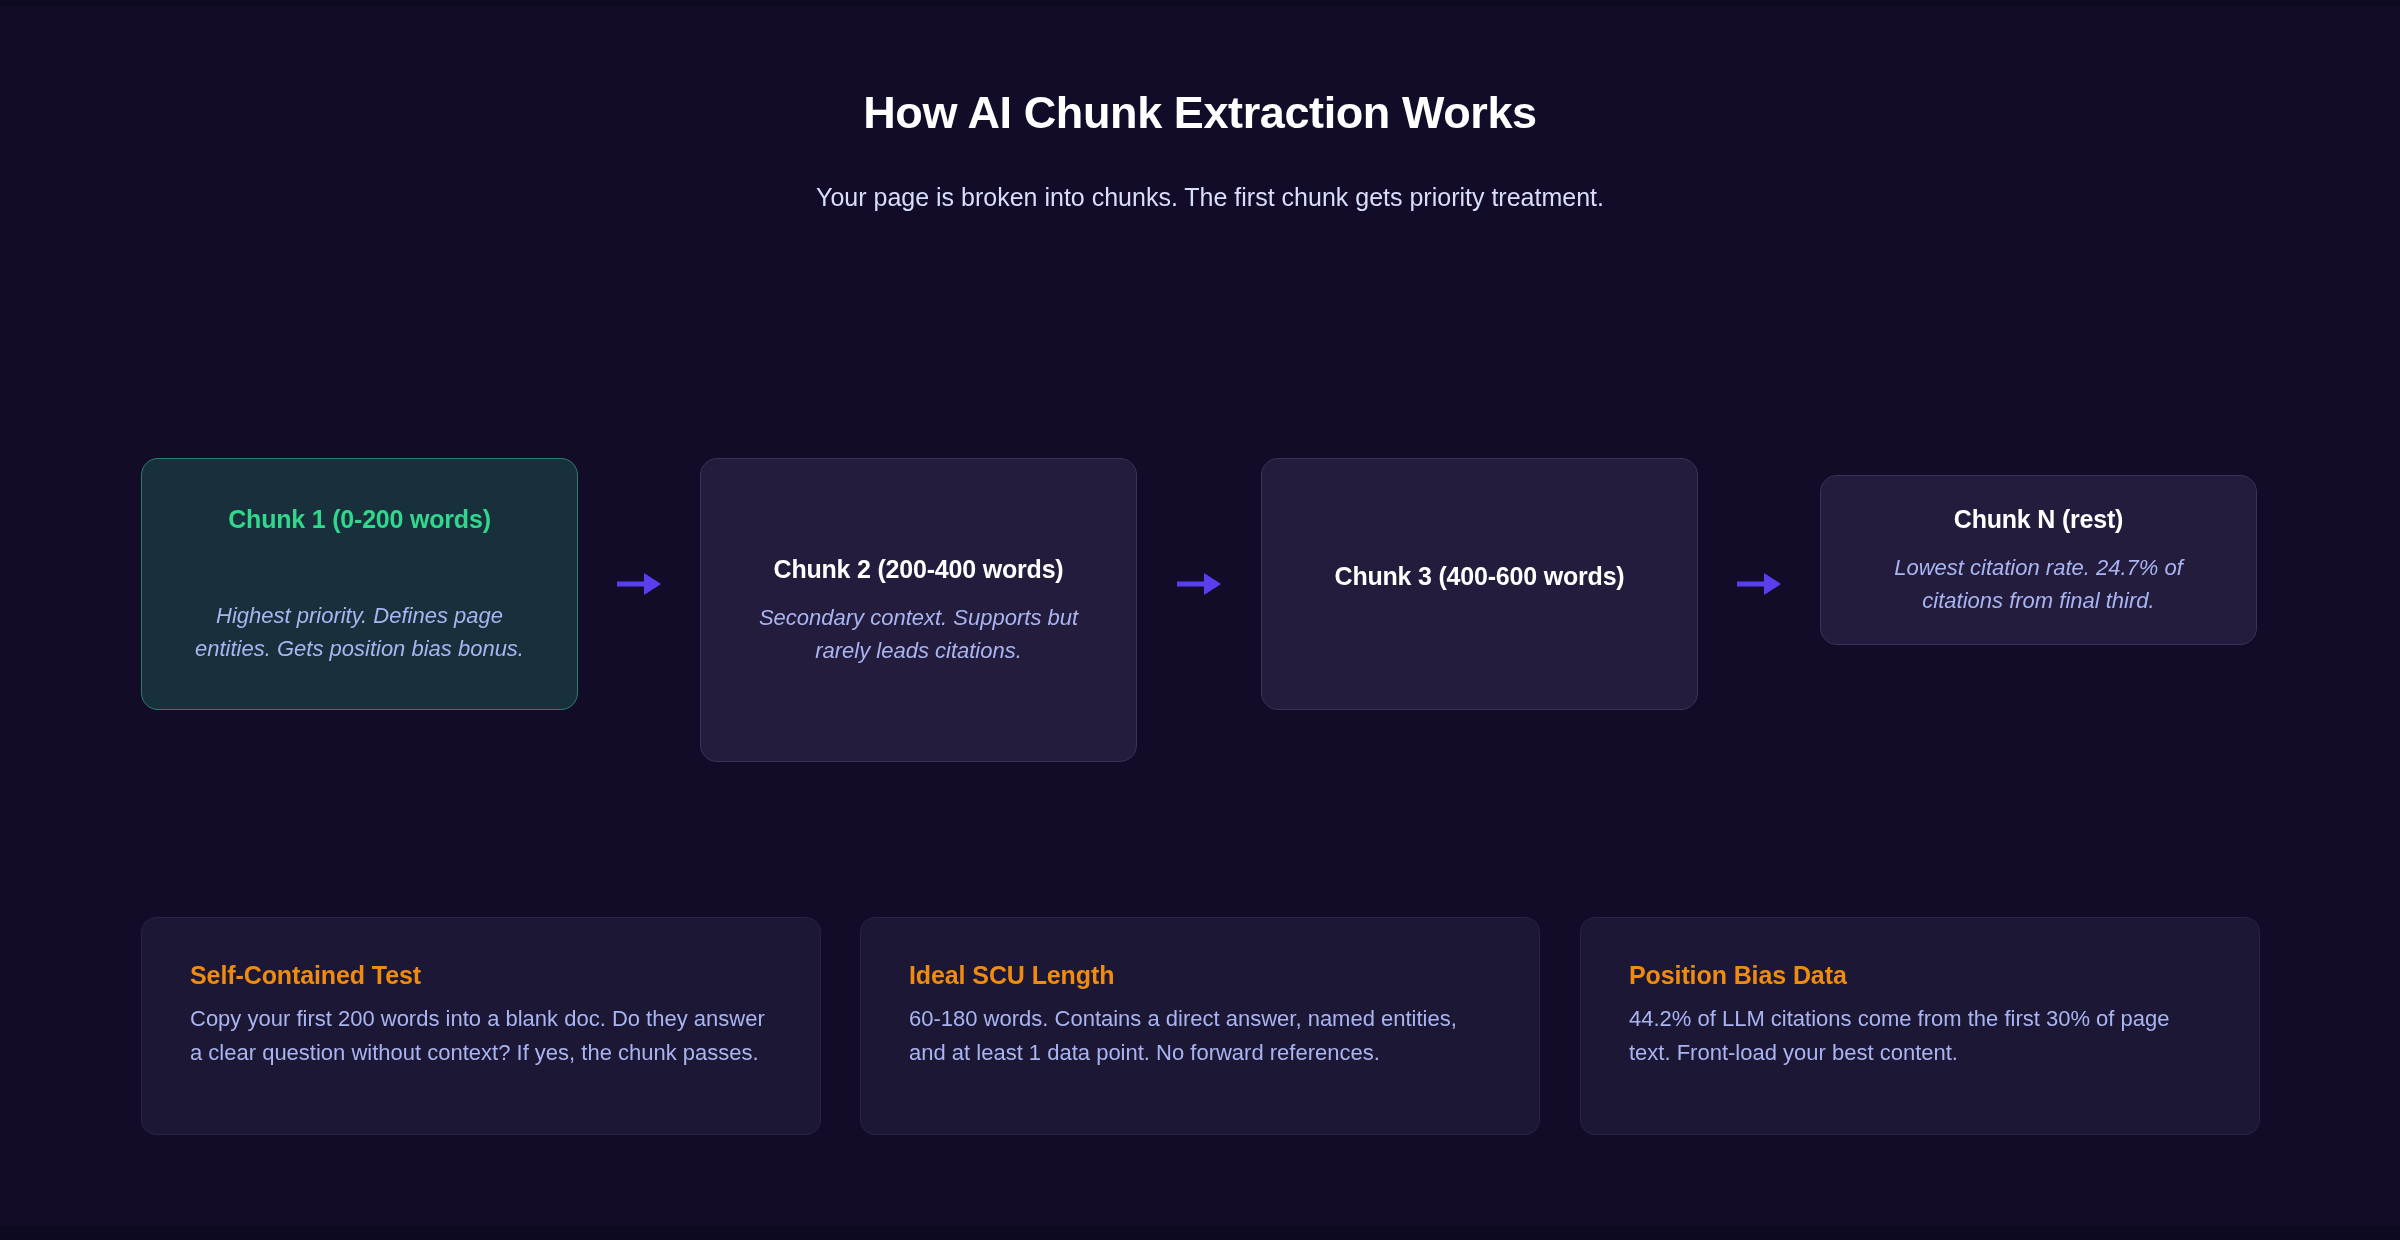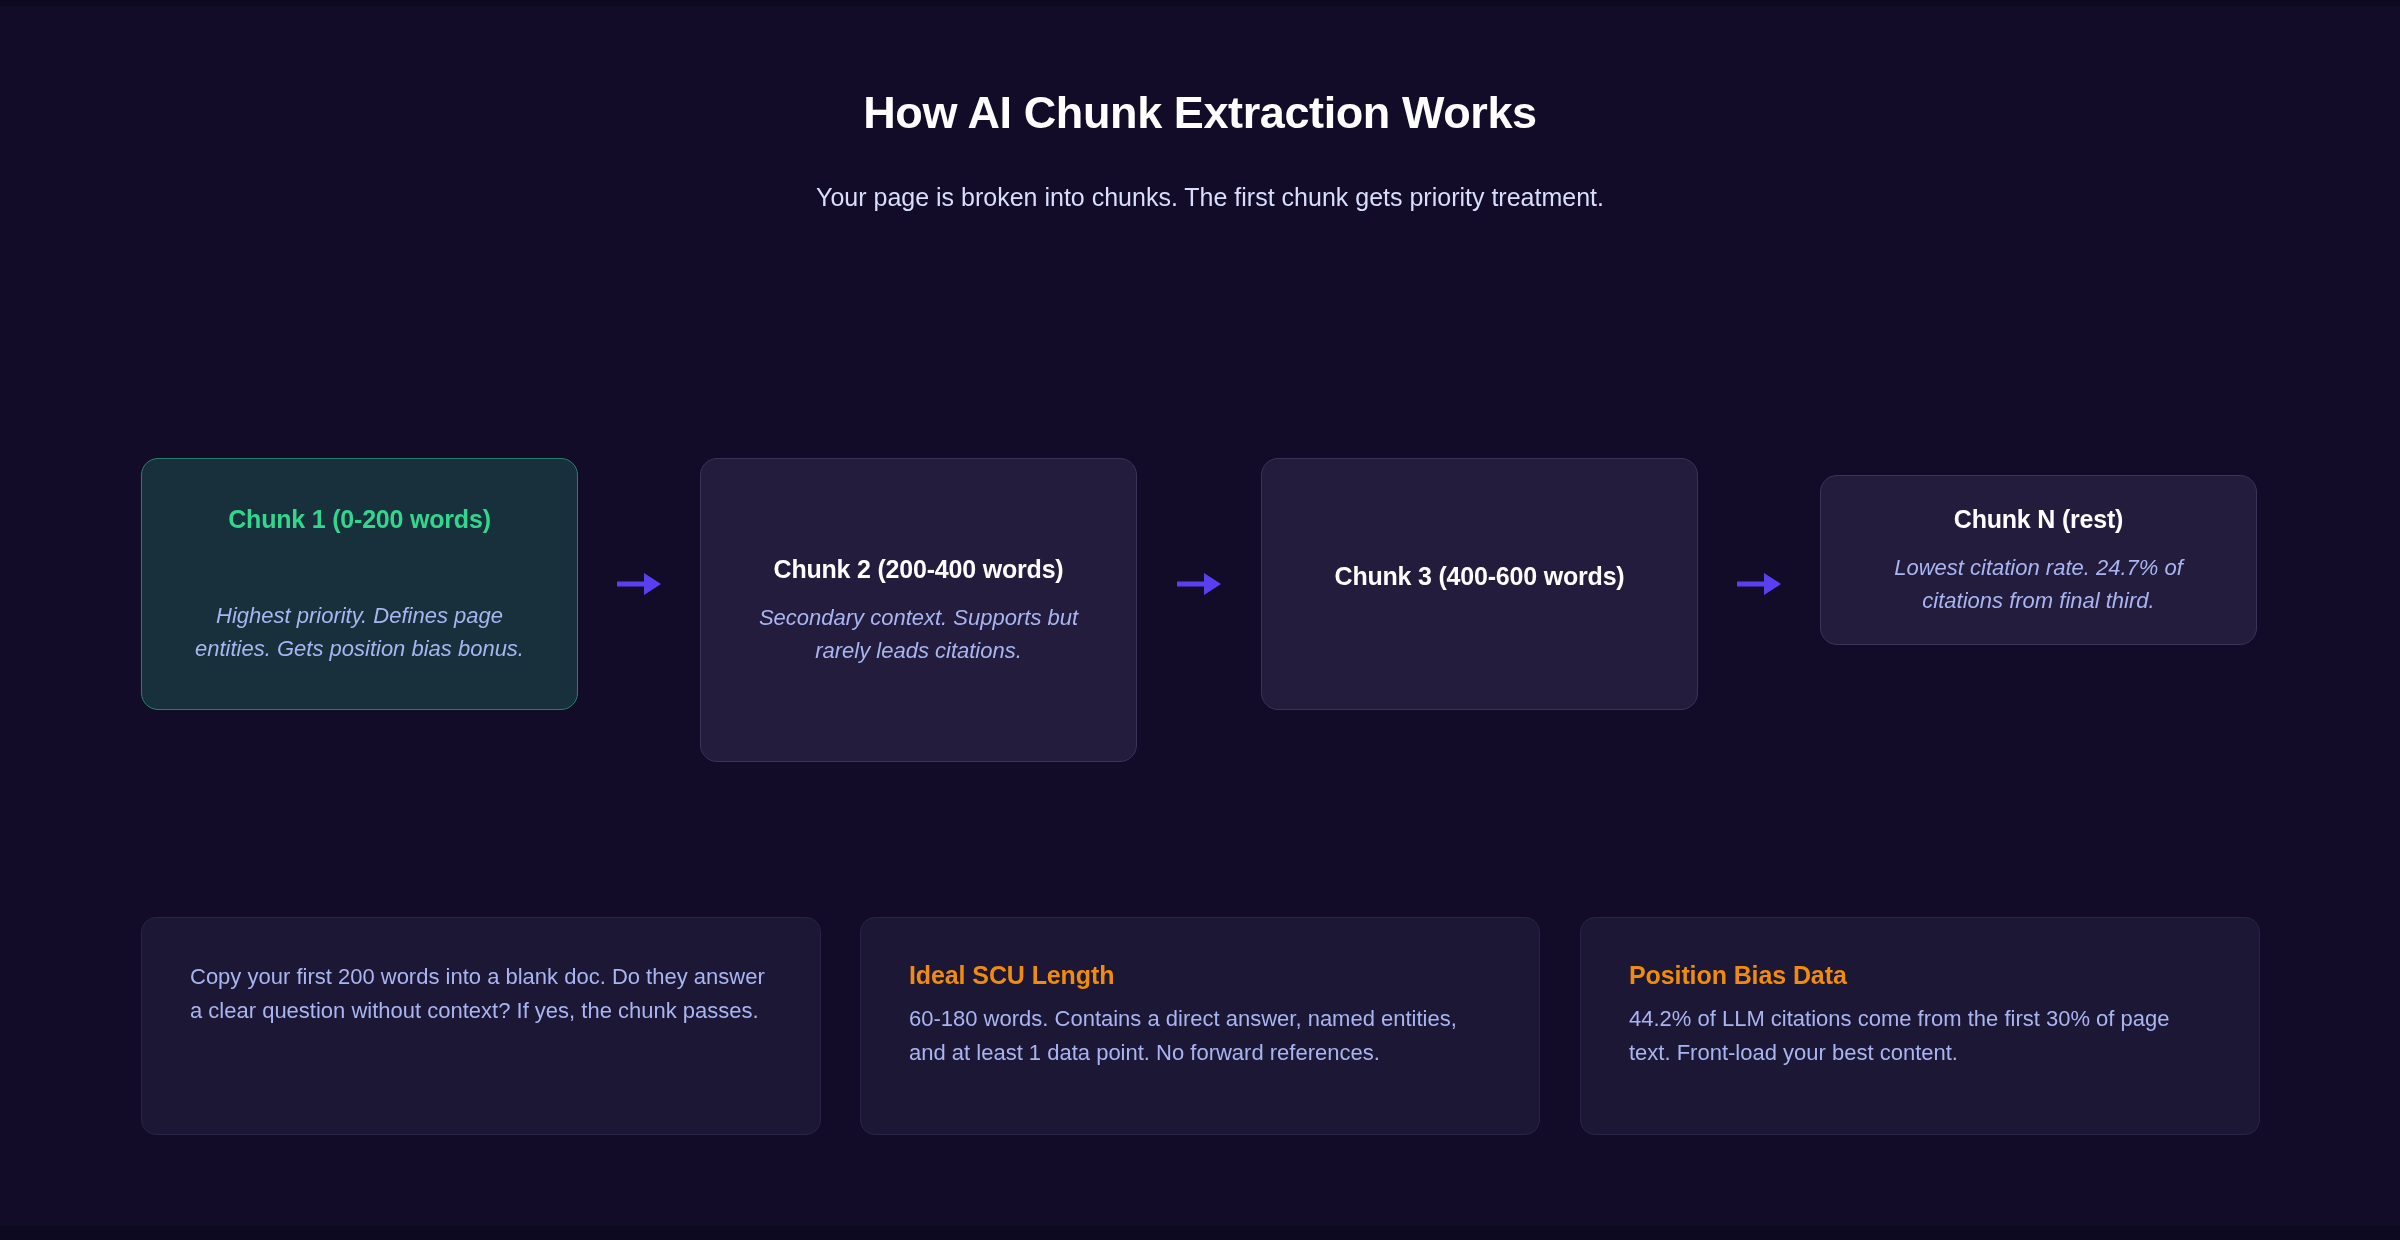--- a/index.html
+++ b/index.html
@@ -208,20 +208,21 @@
     <div class="chunk-card c4">
       <div class="chunk-title">Chunk N (rest)</div>
       <div class="chunk-desc">Lowest citation rate. 24.7% of citations from final third.</div>
     </div>
 
   </div>
 
   <div class="info-row">
 
     <div class="info-card i1">
+      <div class="info-title">Self-Contained Test</div>
       <div class="info-desc">Copy your first 200 words into a blank doc. Do they answer a clear question without context? If yes, the chunk passes.</div>
     </div>
 
     <div class="info-card i2">
       <div class="info-title">Ideal SCU Length</div>
       <div class="info-desc">60-180 words. Contains a direct answer, named entities, and at least 1 data point. No forward references.</div>
     </div>
 
     <div class="info-card i3">
       <div class="info-title">Position Bias Data</div>

